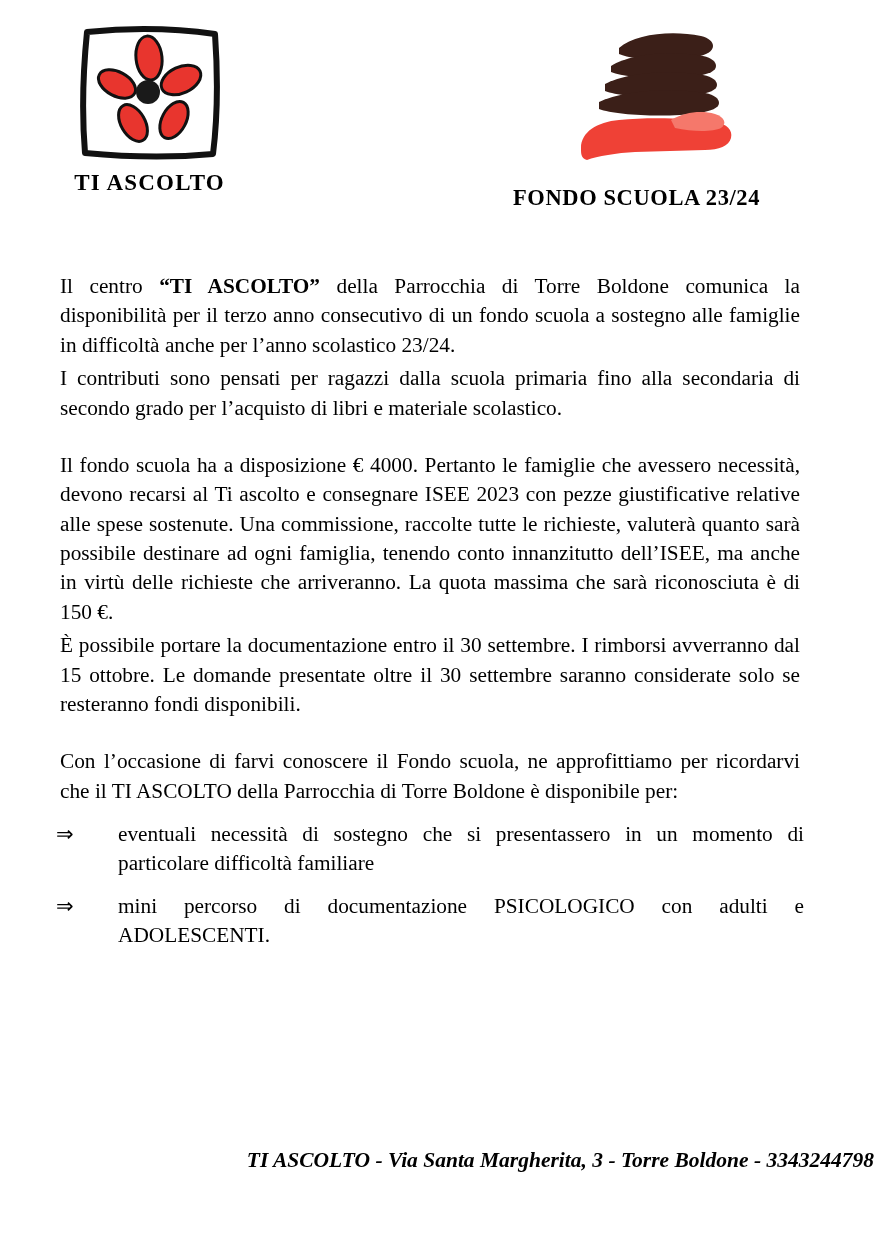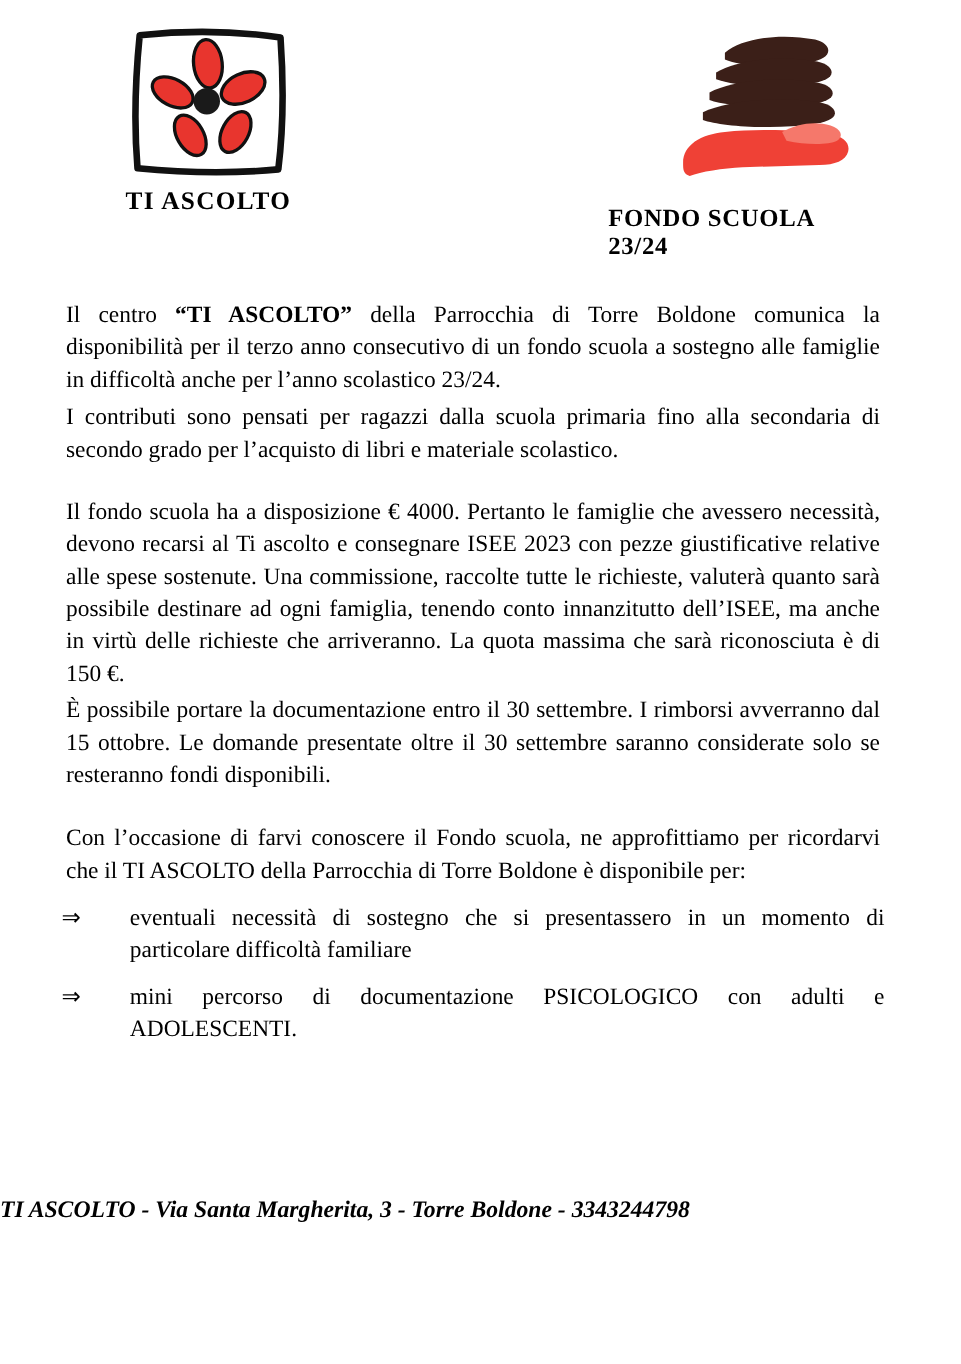--- a/index.html
+++ b/index.html
@@ -14,21 +14,20 @@
     font-family: "Liberation Serif", serif;
     color: #000000;
     overflow: hidden;
   }
 
   .page {
     position: relative;
     width: 786px;
     height: 1240px;
     box-sizing: border-box;
-    padding-left: 40px;
   }
 
   
   .header {
     position: relative;
     height: 230px;
   }
 
   .logo-block {
     position: absolute;
@@ -107,23 +106,23 @@
     line-height: 1.38;
   }
   .list-text {
     flex: 1 1 auto;
     text-align: justify;
   }
 
   .footer {
     position: absolute;
     left: 0;
-    top: 1087px;
+    top: 1148px;
     width: 874px;
-    text-align: left;
+    text-align: right;
     font-style: italic;
     font-weight: bold;
     font-size: 21.5px;
   }
 </style>
 </head>
 <body>
 
 <div class="page">
 

